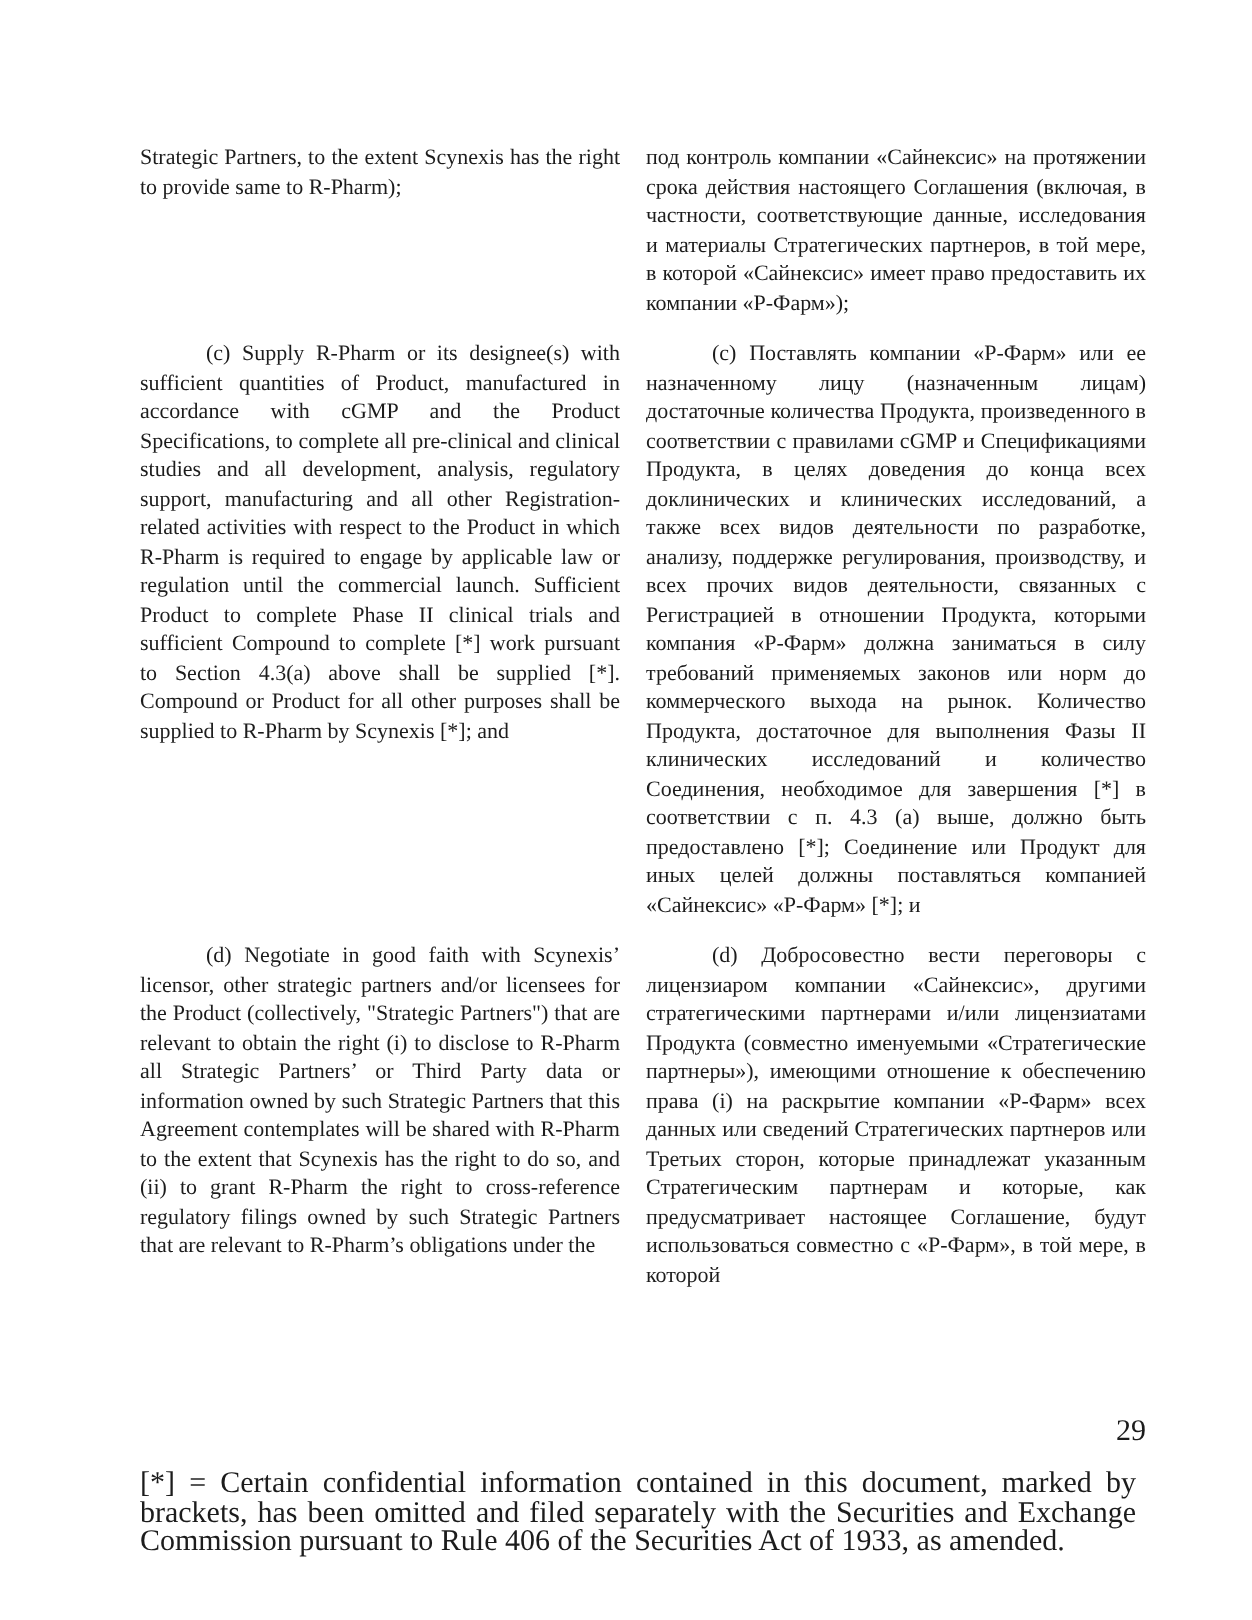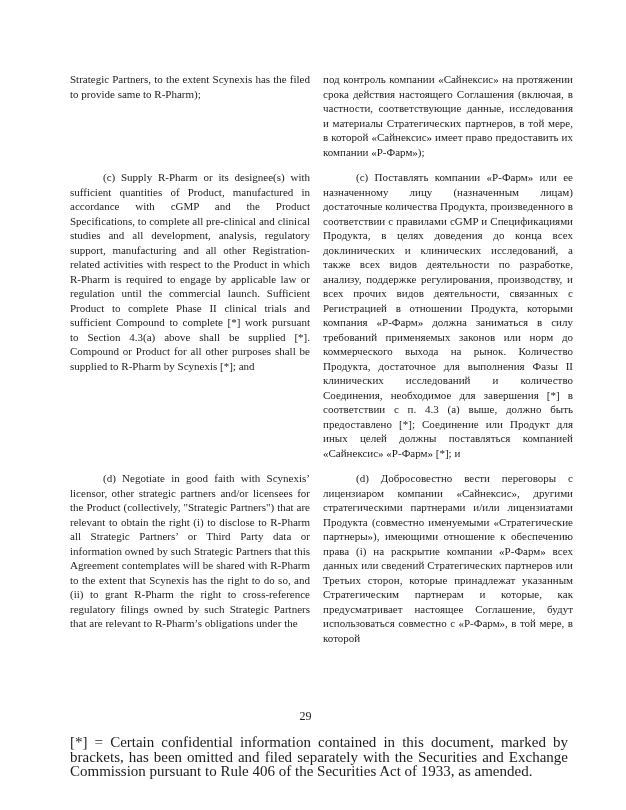--- a/index.html
+++ b/index.html
@@ -32,44 +32,44 @@
     line-height: 14.5px;
     text-align: justify;
     text-justify: inter-word;
   }
   .cell.indent {
     text-indent: 33px;
   }
   .page-number {
     position: absolute;
     top: 709px;
-    left: 54px;
+    left: 70px;
     width: 503px;
-    text-align: center;
-    font-size: 12px;
+    text-align: right;
+    font-size: 15px;
     line-height: 14px;
   }
   .footnote {
     position: absolute;
     top: 735px;
     left: 70px;
     width: 498px;
     font-size: 15px;
     line-height: 14.5px;
     text-align: justify;
     text-justify: inter-word;
   }
 </style>
 </head>
 <body>
 
 <div class="page">
 
   <div class="content">
-    <div class="cell">Strategic Partners, to the extent Scynexis has the filed to provide same to R-Pharm);</div>
+    <div class="cell">Strategic Partners, to the extent Scynexis has the right to provide same to R-Pharm);</div>
     <div class="cell">под контроль компании «Сайнексис» на протяжении срока действия настоящего Соглашения (включая, в частности, соответствующие данные, исследования и материалы Стратегических партнеров, в той мере, в которой «Сайнексис» имеет право предоставить их компании «Р-Фарм»);</div>
 
     <div class="cell indent">(c) Supply R-Pharm or its designee(s) with sufficient quantities of Product, manufactured in accordance with cGMP and the Product Specifications, to complete all pre-clinical and clinical studies and all development, analysis, regulatory support, manufacturing and all other Registration-related activities with respect to the Product in which R-Pharm is required to engage by applicable law or regulation until the commercial launch.  Sufficient Product to complete Phase II clinical trials and sufficient Compound to complete [*] work pursuant to Section 4.3(a) above shall be supplied [*]. Compound or Product for all other purposes shall be supplied to R-Pharm by Scynexis [*]; and</div>
     <div class="cell indent">(с) Поставлять компании «Р-Фарм» или ее назначенному лицу (назначенным лицам) достаточные количества Продукта, произведенного в соответствии с правилами cGMP и Спецификациями Продукта, в целях доведения до конца всех доклинических и клинических исследований, а также всех видов деятельности по разработке, анализу, поддержке регулирования, производству, и всех прочих видов деятельности, связанных с Регистрацией в отношении Продукта, которыми компания «Р-Фарм» должна заниматься в силу требований применяемых законов или норм до коммерческого выхода на рынок. Количество Продукта, достаточное для выполнения Фазы II клинических исследований и количество Соединения, необходимое для завершения [*] в соответствии с п. 4.3 (а) выше, должно быть предоставлено [*]; Соединение или Продукт для иных целей должны поставляться компанией «Сайнексис» «Р-Фарм» [*]; и</div>
 
     <div class="cell indent">(d) Negotiate in good faith with Scynexis’ licensor, other strategic partners and/or licensees for the Product (collectively, "Strategic Partners") that are relevant to obtain the right (i) to disclose to R-Pharm all Strategic Partners’ or Third Party data or information owned by such Strategic Partners that this Agreement contemplates will be shared with R-Pharm to the extent that Scynexis has the right to do so, and (ii) to grant R-Pharm the right to cross-reference regulatory filings owned by such Strategic Partners that are relevant to R-Pharm’s obligations under the</div>
     <div class="cell indent">(d) Добросовестно вести переговоры с лицензиаром компании «Сайнексис», другими стратегическими партнерами и/или лицензиатами Продукта (совместно именуемыми «Стратегические партнеры»), имеющими отношение к обеспечению права (i) на раскрытие компании «Р-Фарм» всех данных или сведений Стратегических партнеров или Третьих сторон, которые принадлежат указанным Стратегическим партнерам и которые, как предусматривает настоящее Соглашение, будут использоваться совместно с «Р-Фарм», в той мере, в которой</div>
   </div>
 
   <div class="page-number">29</div>

